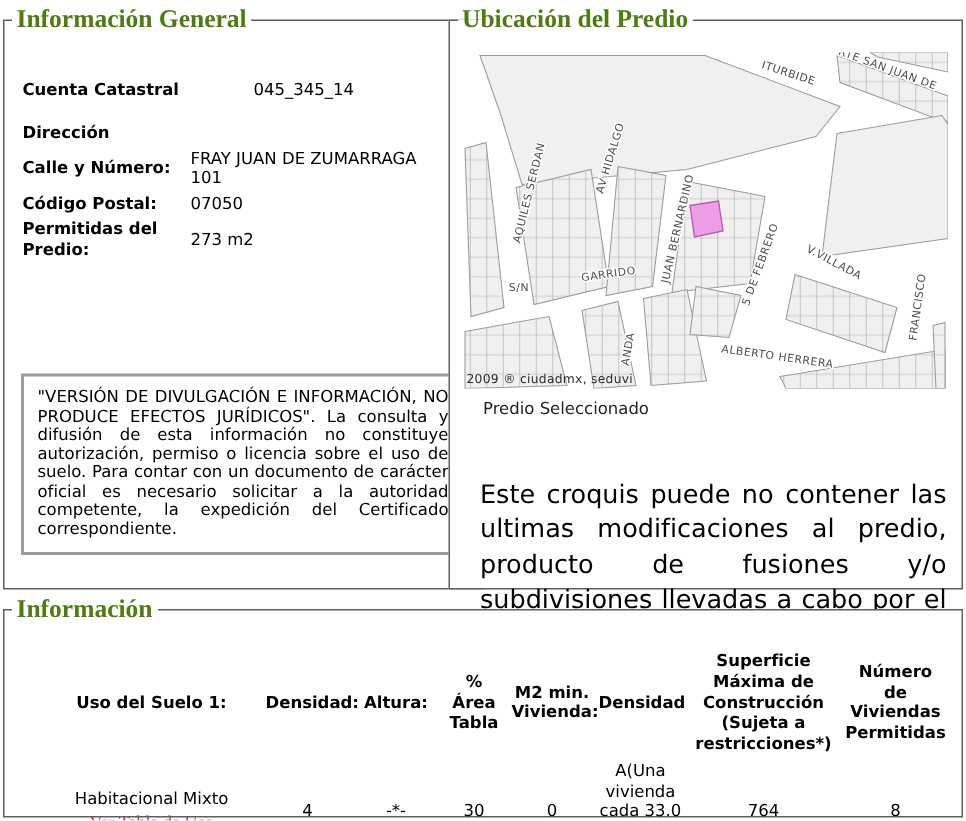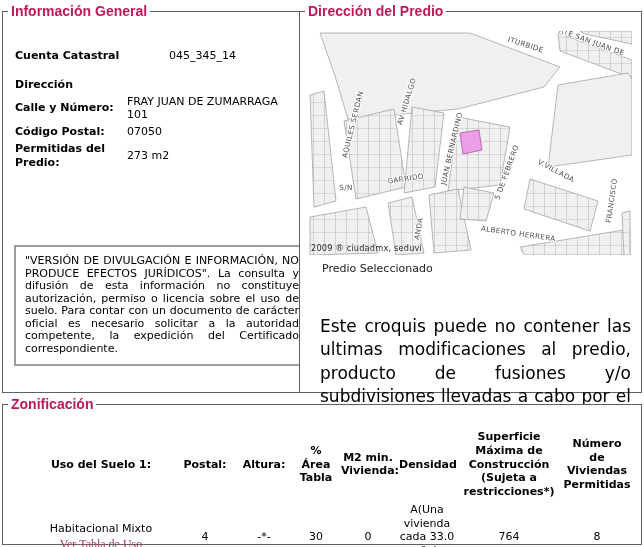--- a/index.html
+++ b/index.html
@@ -1,21 +1,21 @@
 <!DOCTYPE html>
 <html lang="es"><head>
 <meta charset="utf-8">
 <style>
   html,body{margin:0;padding:0;background:#fff;}
   body{font-family:"DejaVu Sans","Liberation Sans",sans-serif;font-size:11px;color:#000;}
   #page{position:relative;width:644px;height:547px;background:#fff;overflow:hidden;}
 
   fieldset{position:absolute;margin:0;padding:0;border:1px solid #5f5f5f;background:#fff;}
-  legend{font-family:Liberation Sans, sans-serif;font-weight:bold;font-size:14px;
-         color:#be185d;margin-left:5px;padding:0 3px;}
+  legend{font-family:Liberation Serif, serif;font-weight:bold;font-size:17px;
+         color:#4d7c0f;margin-left:5px;padding:0 3px;}
 
   #fs-info{left:2px;top:3px;width:286px;height:388px;}
   #fs-ubic{left:299px;top:3px;width:341px;height:388px;}
   #fs-zoni{left:2px;top:396px;width:638px;height:147px;}
 
   
   .rows{margin-top:30px;}
   .frow{display:flex;align-items:center;padding-left:12px;margin-bottom:3px;}
   .flabel{width:112px;font-weight:bold;flex:none;line-height:1.25;}
   .fvalue{width:152px;line-height:1.25;}
@@ -73,21 +73,21 @@
       </div>
       <div class="frow">
         <div class="flabel">Permitidas del Predio:</div>
         <div class="fvalue">273 m2</div>
       </div>
     </div>
     <div class="disclaimer">"VERSIÓN DE DIVULGACIÓN E INFORMACIÓN, NO PRODUCE EFECTOS JURÍDICOS". La consulta y difusión de esta información no constituye autorización, permiso o licencia sobre el uso de suelo. Para contar con un documento de carácter oficial es necesario solicitar a la autoridad competente, la expedición del Certificado correspondiente.</div>
   </fieldset>
 
   <fieldset id="fs-ubic">
-    <legend>Dirección del Predio</legend>
+    <legend>Ubicación del Predio</legend>
 
     <div class="map">
       <svg width="324" height="224" viewBox="0 0 324 224">
         <defs>
           <pattern id="lots" width="11" height="13" patternUnits="userSpaceOnUse">
             <rect width="11" height="13" fill="#f0f0f0"></rect>
             <path d="M5.5 0 V13" stroke="#b3b3b3" stroke-width="0.5"></path>
             <path d="M0 6.5 H11" stroke="#b3b3b3" stroke-width="0.4"></path>
           </pattern>
         </defs>
@@ -128,36 +128,36 @@
 
         <text class="copyright" x="3" y="220">2009 ® ciudadmx, seduvi</text>
       </svg>
     </div>
 
     <div class="map-caption">Predio Seleccionado</div>
     <div class="croquis-note">Este croquis puede no contener las ultimas modificaciones al predio, producto de fusiones y/o subdivisiones llevadas a cabo por el propietario.</div>
   </fieldset>
 
   <fieldset id="fs-zoni">
-    <legend>Zonificación</legend>
+    <legend>Información</legend>
     <table class="zoni">
       <colgroup>
         <col style="width:148px">
           <col style="width:60px">
           <col style="width:58px">
           <col style="width:46px">
         <col style="width:58px">
           <col style="width:60px">
           <col style="width:104px">
           <col style="width:72px">
       </colgroup>
       <thead>
         <tr>
           <th>Uso del Suelo 1:</th>
-          <th>Postal:</th>
+          <th>Densidad:</th>
           <th>Altura:</th>
           <th>% Área Tabla</th>
           <th>M2 min. Vivienda:</th>
           <th>Densidad</th>
           <th>Superficie Máxima de Construcción (Sujeta a restricciones*)</th>
           <th>Número de Viviendas Permitidas</th>
         </tr>
       </thead>
       <tbody>
         <tr>

